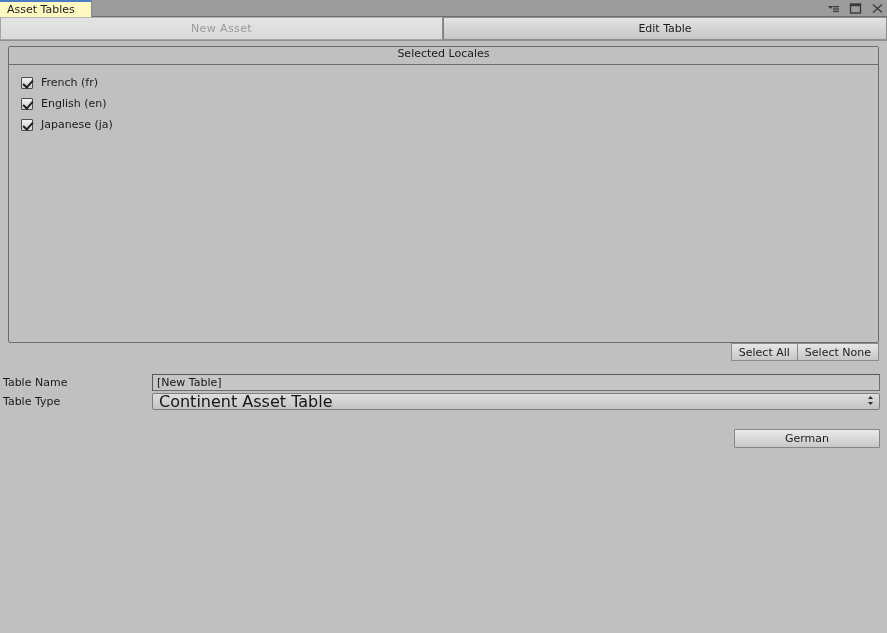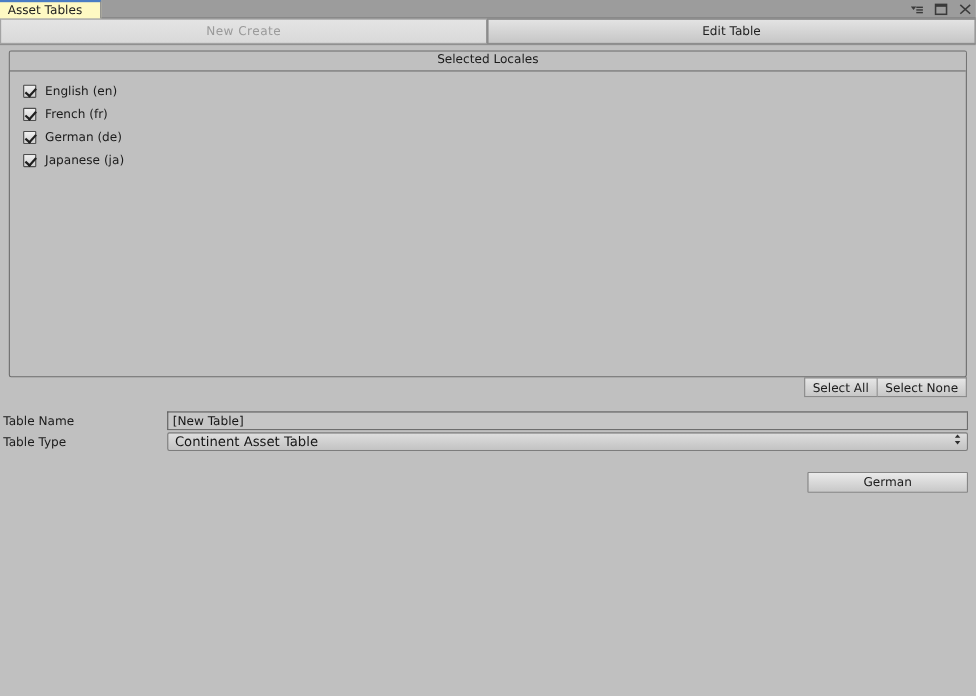--- a/index.html
+++ b/index.html
@@ -218,21 +218,21 @@
     justify-content: center;
     flex: 0 0 auto;
   }
   .popupfield {
     flex: 1;
     height: 17px;
     box-sizing: border-box;
     background: linear-gradient(#dedede, #c3c3c3);
     border: 1px solid #7d7d7d;
     border-radius: 2px;
-    font-size: 12px;
+    font-size: 16px;
     color: #151515;
     display: flex;
     align-items: center;
     justify-content: space-between;
     padding: 0 4px 0 6px;
     gap: 12px;
   }
 
   
   .create-wrap {
@@ -278,47 +278,43 @@
       <svg width="13" height="13" viewBox="0 0 13 13">
         <line x1="2" y1="2.5" x2="11" y2="10.5" stroke="#3a3a3a" stroke-width="1.4"></line>
         <line x1="11" y1="2.5" x2="2" y2="10.5" stroke="#3a3a3a" stroke-width="1.4"></line>
       </svg>
     </div>
   </div>
 </div>
 
 <div class="tabbar">
   <div class="tabbtn active">
-    <span>New Create</span>
+    <span>New Asset</span>
   </div>
   <div class="tabbtn inactive">
     <span>Edit Table</span>
   </div>
 </div>
 
 <div class="locales-box">
   <div class="locales-header">
     <span>Selected Locales</span>
   </div>
   <div class="locales-list">
 
     <div class="locale-row">
       <span class="cb checked"></span>
-      <span class="locale-label">English (en)</span>
+      <span class="locale-label">French (fr)</span>
     </div>
 
     <div class="locale-row">
       <span class="cb checked"></span>
-      <span class="locale-label">French (fr)</span>
-    </div>
-
-    <div class="locale-row">
-      <span class="cb checked"></span>
-      <span class="locale-label">German (de)</span>
-    </div>
+      <span class="locale-label">English (en)</span>
+    </div>
+
 
     <div class="locale-row">
       <span class="cb checked"></span>
       <span class="locale-label">Japanese (ja)</span>
     </div>
 
   </div>
 </div>
 
 <div class="sel-btns">

